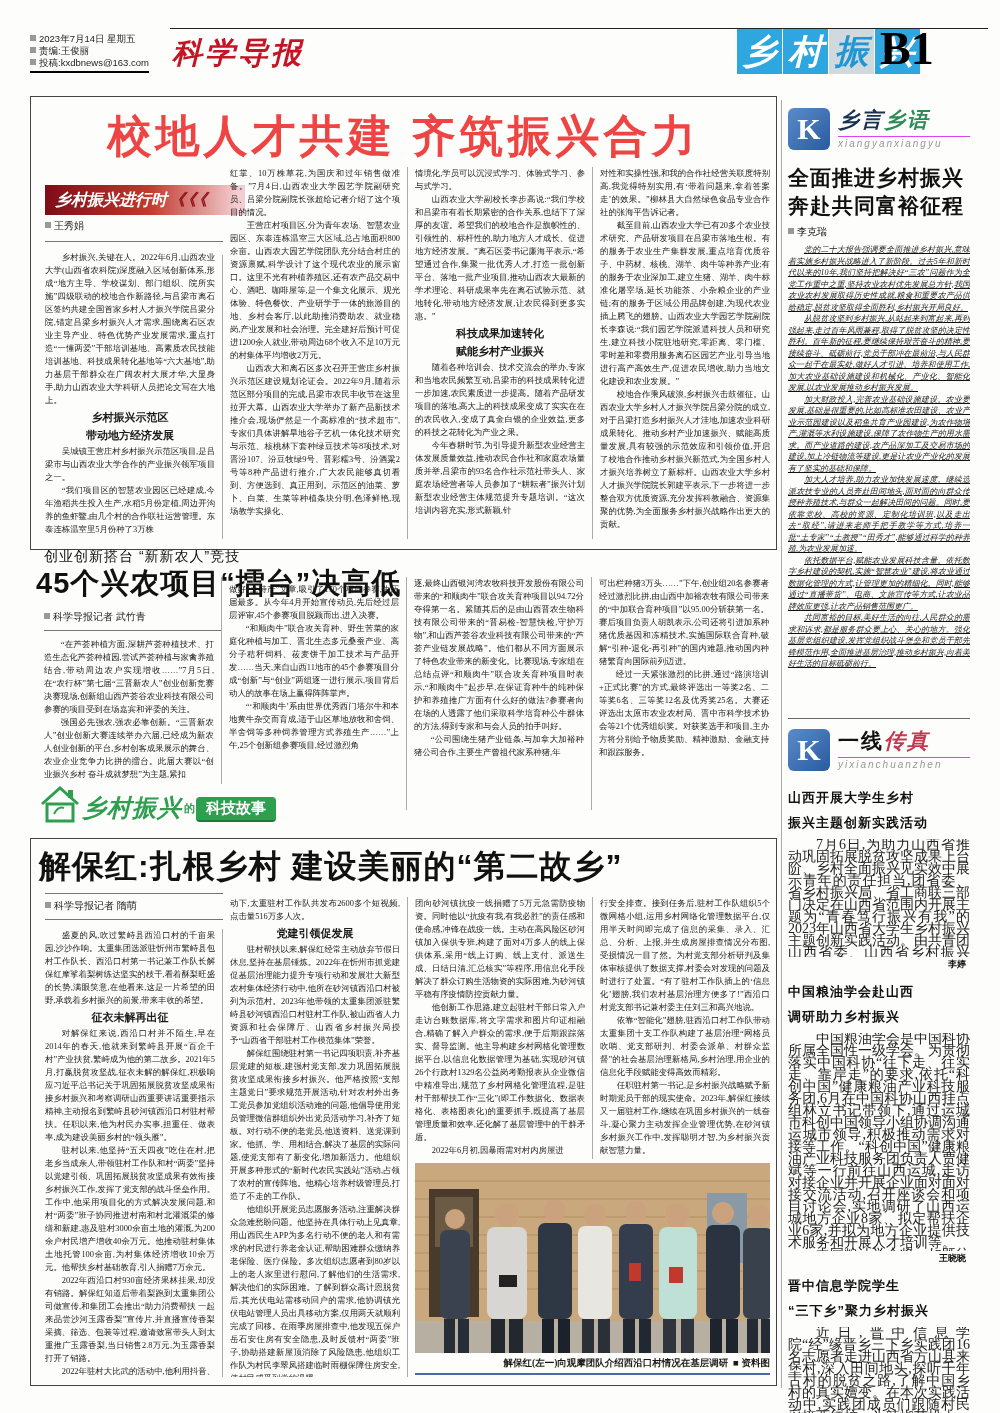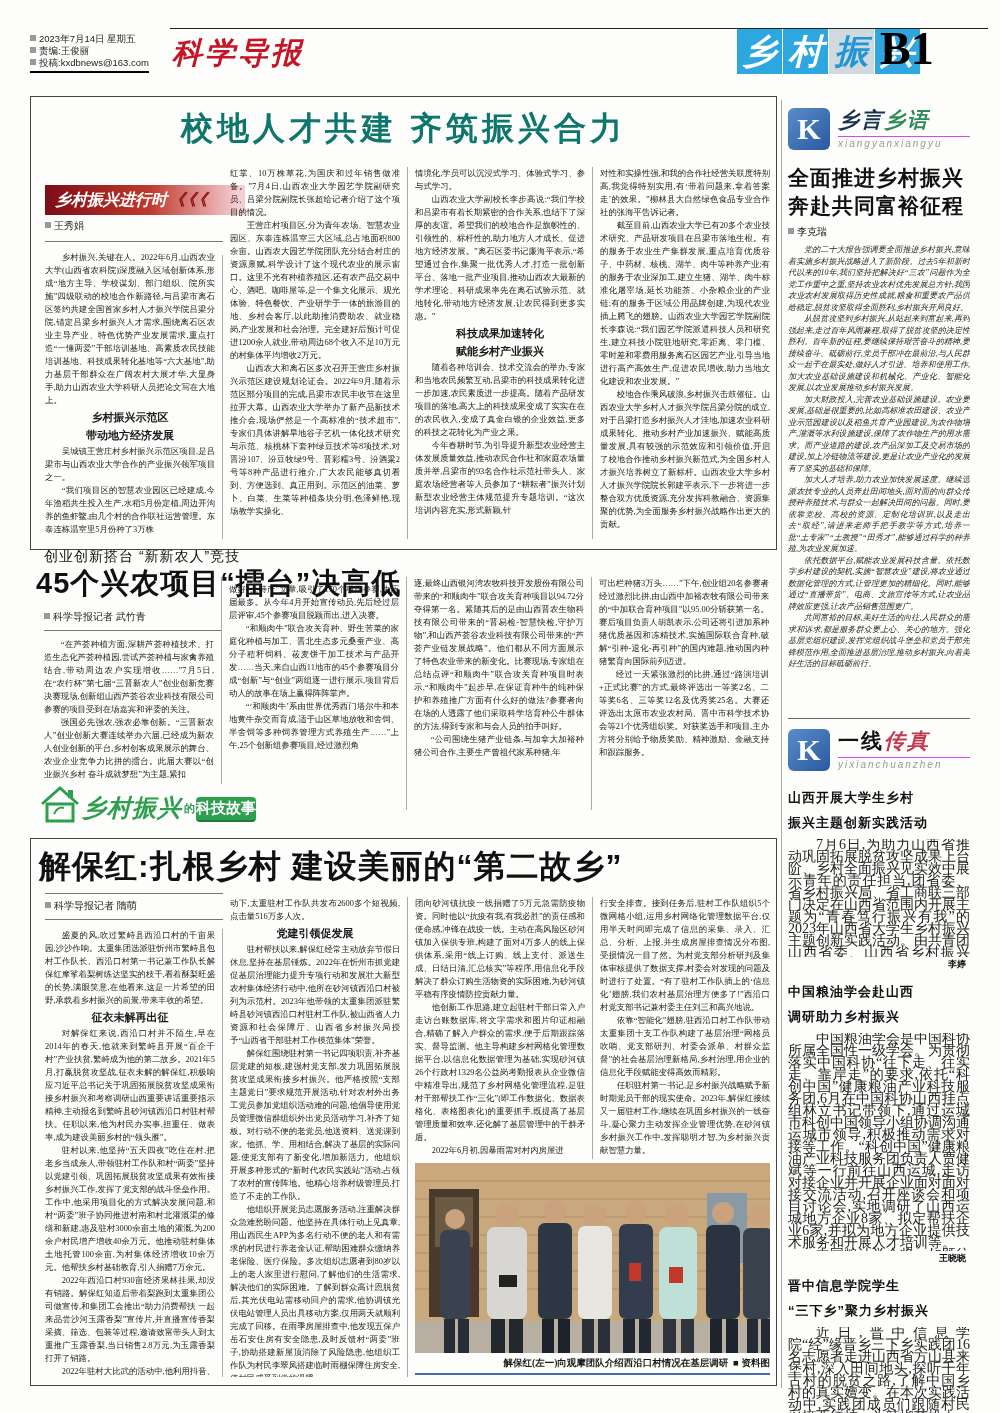--- a/index.html
+++ b/index.html
@@ -25,59 +25,59 @@
   .rule{position:absolute;height:1px;background:#777;}
   .vsep{position:absolute;width:1px;background:#aaa;}
   .col{position:absolute;width:170px;overflow:hidden;text-align:justify;
        font-family:"Liberation Serif",serif;color:#1a1a1a;}
   .col .para{font-size:8.4px;line-height:13px;text-indent:2em;margin:0;}
   .col .para.cont{text-indent:0;}
   .col .sub{font-size:11px;line-height:16px;font-weight:bold;text-align:center;
             font-family:"Liberation Sans",sans-serif;margin:2px 0;}
   
   .main-box{position:absolute;left:30px;top:96px;width:745px;height:452px;border:1px solid #444;}
-  .main-headline{position:absolute;top:10px;left:0;width:100%;text-align:center;font-size:32px;
-                 font-weight:900;letter-spacing:4px;color:#0f766e;}
+  .main-headline{position:absolute;top:10px;left:0;width:100%;text-align:center;font-size:44px;
+                 font-weight:900;letter-spacing:4px;color:#ef4444;}
   .banner{position:absolute;left:14px;top:88px;width:200px;height:30px;line-height:30px;
           background:linear-gradient(90deg,#7e0d18,#c0392b 52%,#f3cdd1 96%);
           color:#fff;font-size:16px;font-weight:bold;font-style:italic;padding-left:10px;
           box-sizing:border-box;white-space:nowrap;}
   .banner .marks{color:#8b0d18;letter-spacing:-5px;margin-left:2px;}
   
   .kicker{position:absolute;left:44px;top:548px;font-size:14px;letter-spacing:1px;color:#111;}
   .mid-headline{position:absolute;left:36px;top:564px;font-size:29px;font-weight:900;letter-spacing:1px;}
   
   .feat-box{position:absolute;left:30px;top:838px;width:745px;height:546px;border:1px solid #444;}
   .feat-headline{position:absolute;left:8px;top:6px;font-size:32px;font-weight:900;letter-spacing:1px;}
   .logo-green{position:absolute;left:38px;top:784px;display:flex;align-items:flex-end;background:#fdfdfb;
               padding:0 8px 2px 0;}
   .lg-text1{font-size:24px;font-weight:bold;font-style:italic;color:#2e9e4f;letter-spacing:1px;}
   .lg-de{font-size:11px;color:#2e9e4f;font-weight:bold;margin:0 1px 8px 2px;}
   .lg-badge{background:#2e9e4f;color:#fff;font-size:15px;font-weight:bold;border-radius:4px;
-            padding:2px 0;margin-bottom:2px;border-bottom:2px solid #1d7a38;}
+            padding:2px 10px;margin-bottom:2px;border-bottom:2px solid #1d7a38;}
   .photo-wrap{position:absolute;left:384px;top:324px;width:355px;height:190px;overflow:hidden;background:#c9a87e;}
   .caption{position:absolute;left:384px;top:518px;width:355px;text-align:right;font-size:9.5px;
            color:#1a1a1a;font-family:"Liberation Serif",serif;font-weight:bold;}
   .caption b{font-family:"Liberation Sans",sans-serif;}
   .cap-rule{position:absolute;left:384px;top:534px;width:355px;height:2px;background:#4a69b0;}
   
   .rail{position:absolute;left:788px;top:106px;width:182px;}
   .rail-vsep{position:absolute;left:781px;top:100px;width:1px;height:1288px;background:#aaa;}
   .rail-header{position:relative;height:50px;margin-bottom:2px;}
   .klogo{position:absolute;left:0;top:2px;width:42px;height:42px;border-radius:6px;
          background:linear-gradient(135deg,#5a8ccb,#2a5a9f);color:#fff;font-size:30px;font-weight:900;
          text-align:center;line-height:42px;font-family:"Liberation Serif",serif;}
   .rh-text{margin-left:50px;}
   .rh-line1{font-size:21px;font-weight:bold;font-style:italic;letter-spacing:2px;
             border-bottom:1px solid #d946ef;padding-bottom:2px;white-space:nowrap;}
   .rh-a{color:#16324f;} .rh-b{color:#2e8b57;} .rh-c{color:#111;font-style:normal;} .rh-d{color:#c23a52;}
   .rh-pinyin{font-size:10px;font-style:italic;color:#999;letter-spacing:2px;margin-top:1px;}
   .op-headline{font-size:21px;font-weight:900;line-height:28px;letter-spacing:1px;margin:8px 0 5px;}
   .op-byline{font-size:10px;margin:0 0 5px;}
-  .op-body{height:466px;overflow:hidden;text-align:justify;font-family:"Liberation Serif",serif;}
+  .op-body{height:466px;overflow:hidden;text-align:justify;font-family:"Liberation Serif",serif;text-decoration:underline;}
   .op-body .para{font-size:8px;line-height:11.5px;font-style:italic;text-indent:2em;color:#222;}
   .rail-rule{height:1px;background:#666;margin:8px 0 8px;}
   .news-h{font-size:13px;font-weight:900;line-height:25px;letter-spacing:1px;margin:8px 0 4px;}
   .news-body{overflow:hidden;text-align:justify;font-family:"Liberation Serif",serif;}
   .news-body .para{font-size:14px;line-height:12px;text-indent:2em;color:#222;}
   .news-author{text-align:right;font-size:9px;font-weight:bold;margin:1px 4px 4px 0;}
 </style>
 </head>
 <body>
 

